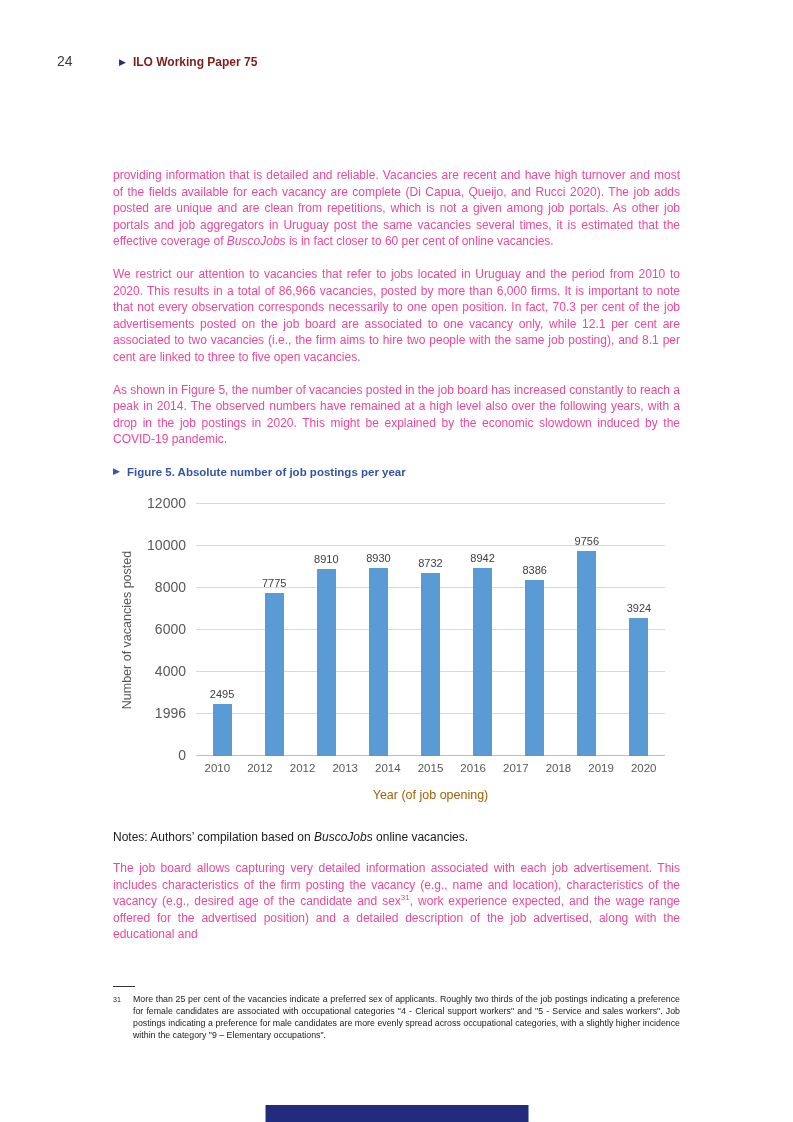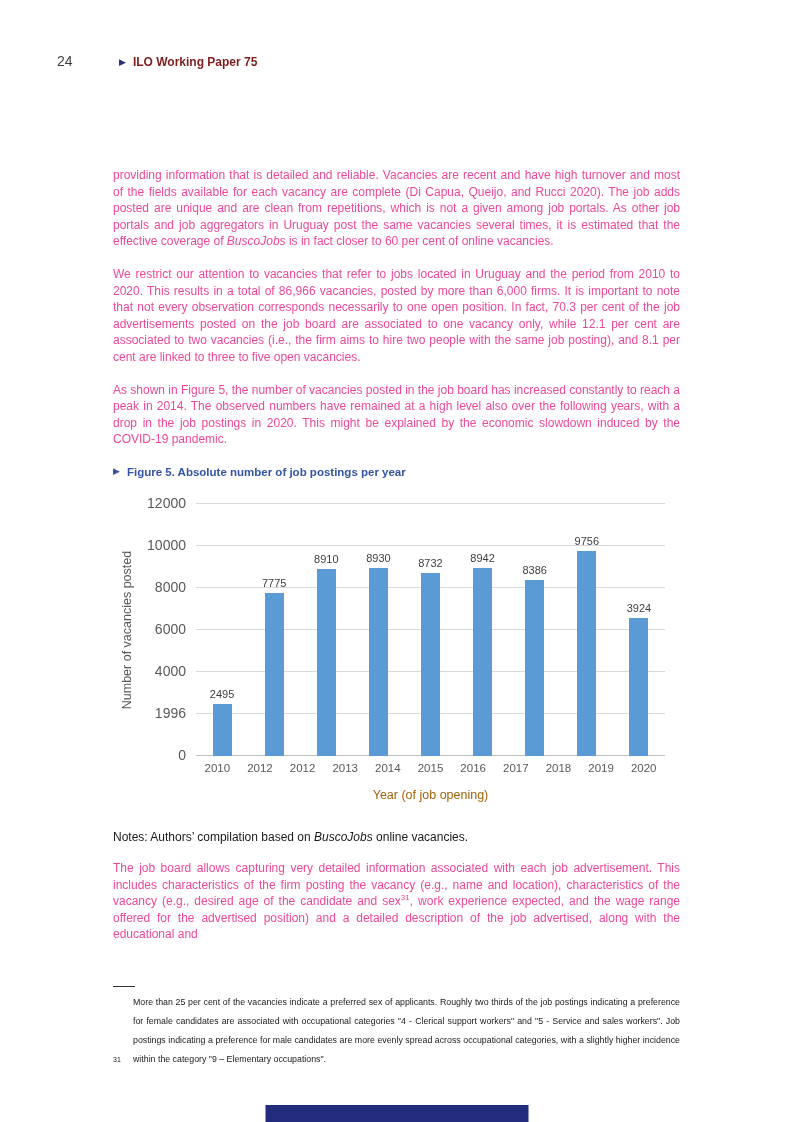--- a/index.html
+++ b/index.html
@@ -44,21 +44,21 @@
   
   .notes { margin-top:28px; font-size:12px; color:#1a1a1a; }
   .notes .ital { font-style:italic; }
   .p-after-notes { margin-top:16px; }
   .ital { font-style:italic; }
   sup.fn-ref { font-size:8px; vertical-align:super; line-height:0; }
 
   
   .footnote-block { position:absolute; top:986px; left:113px; width:567px; }
   .footnote-rule { width:22px; border-top:1px solid #333333; margin-bottom:6px; }
-  .footnote { display:flex; font-size:8.8px; line-height:19px; color:#1a1a1a;align-items:flex-end; }
+  .footnote { display:flex; font-size:8.8px; line-height:12px; color:#1a1a1a; }
   .footnote-marker { width:20px; flex:0 0 20px; font-size:7px; vertical-align:super; padding-top:1px; }
   .footnote-text { flex:1; text-align:justify; }
 
   
   .footer-bar { position:absolute; bottom:0; left:50%; transform:translateX(-50%);
                 width:263px; height:17px; background:#232b7c; }
 </style>
 </head>
 <body>
 

